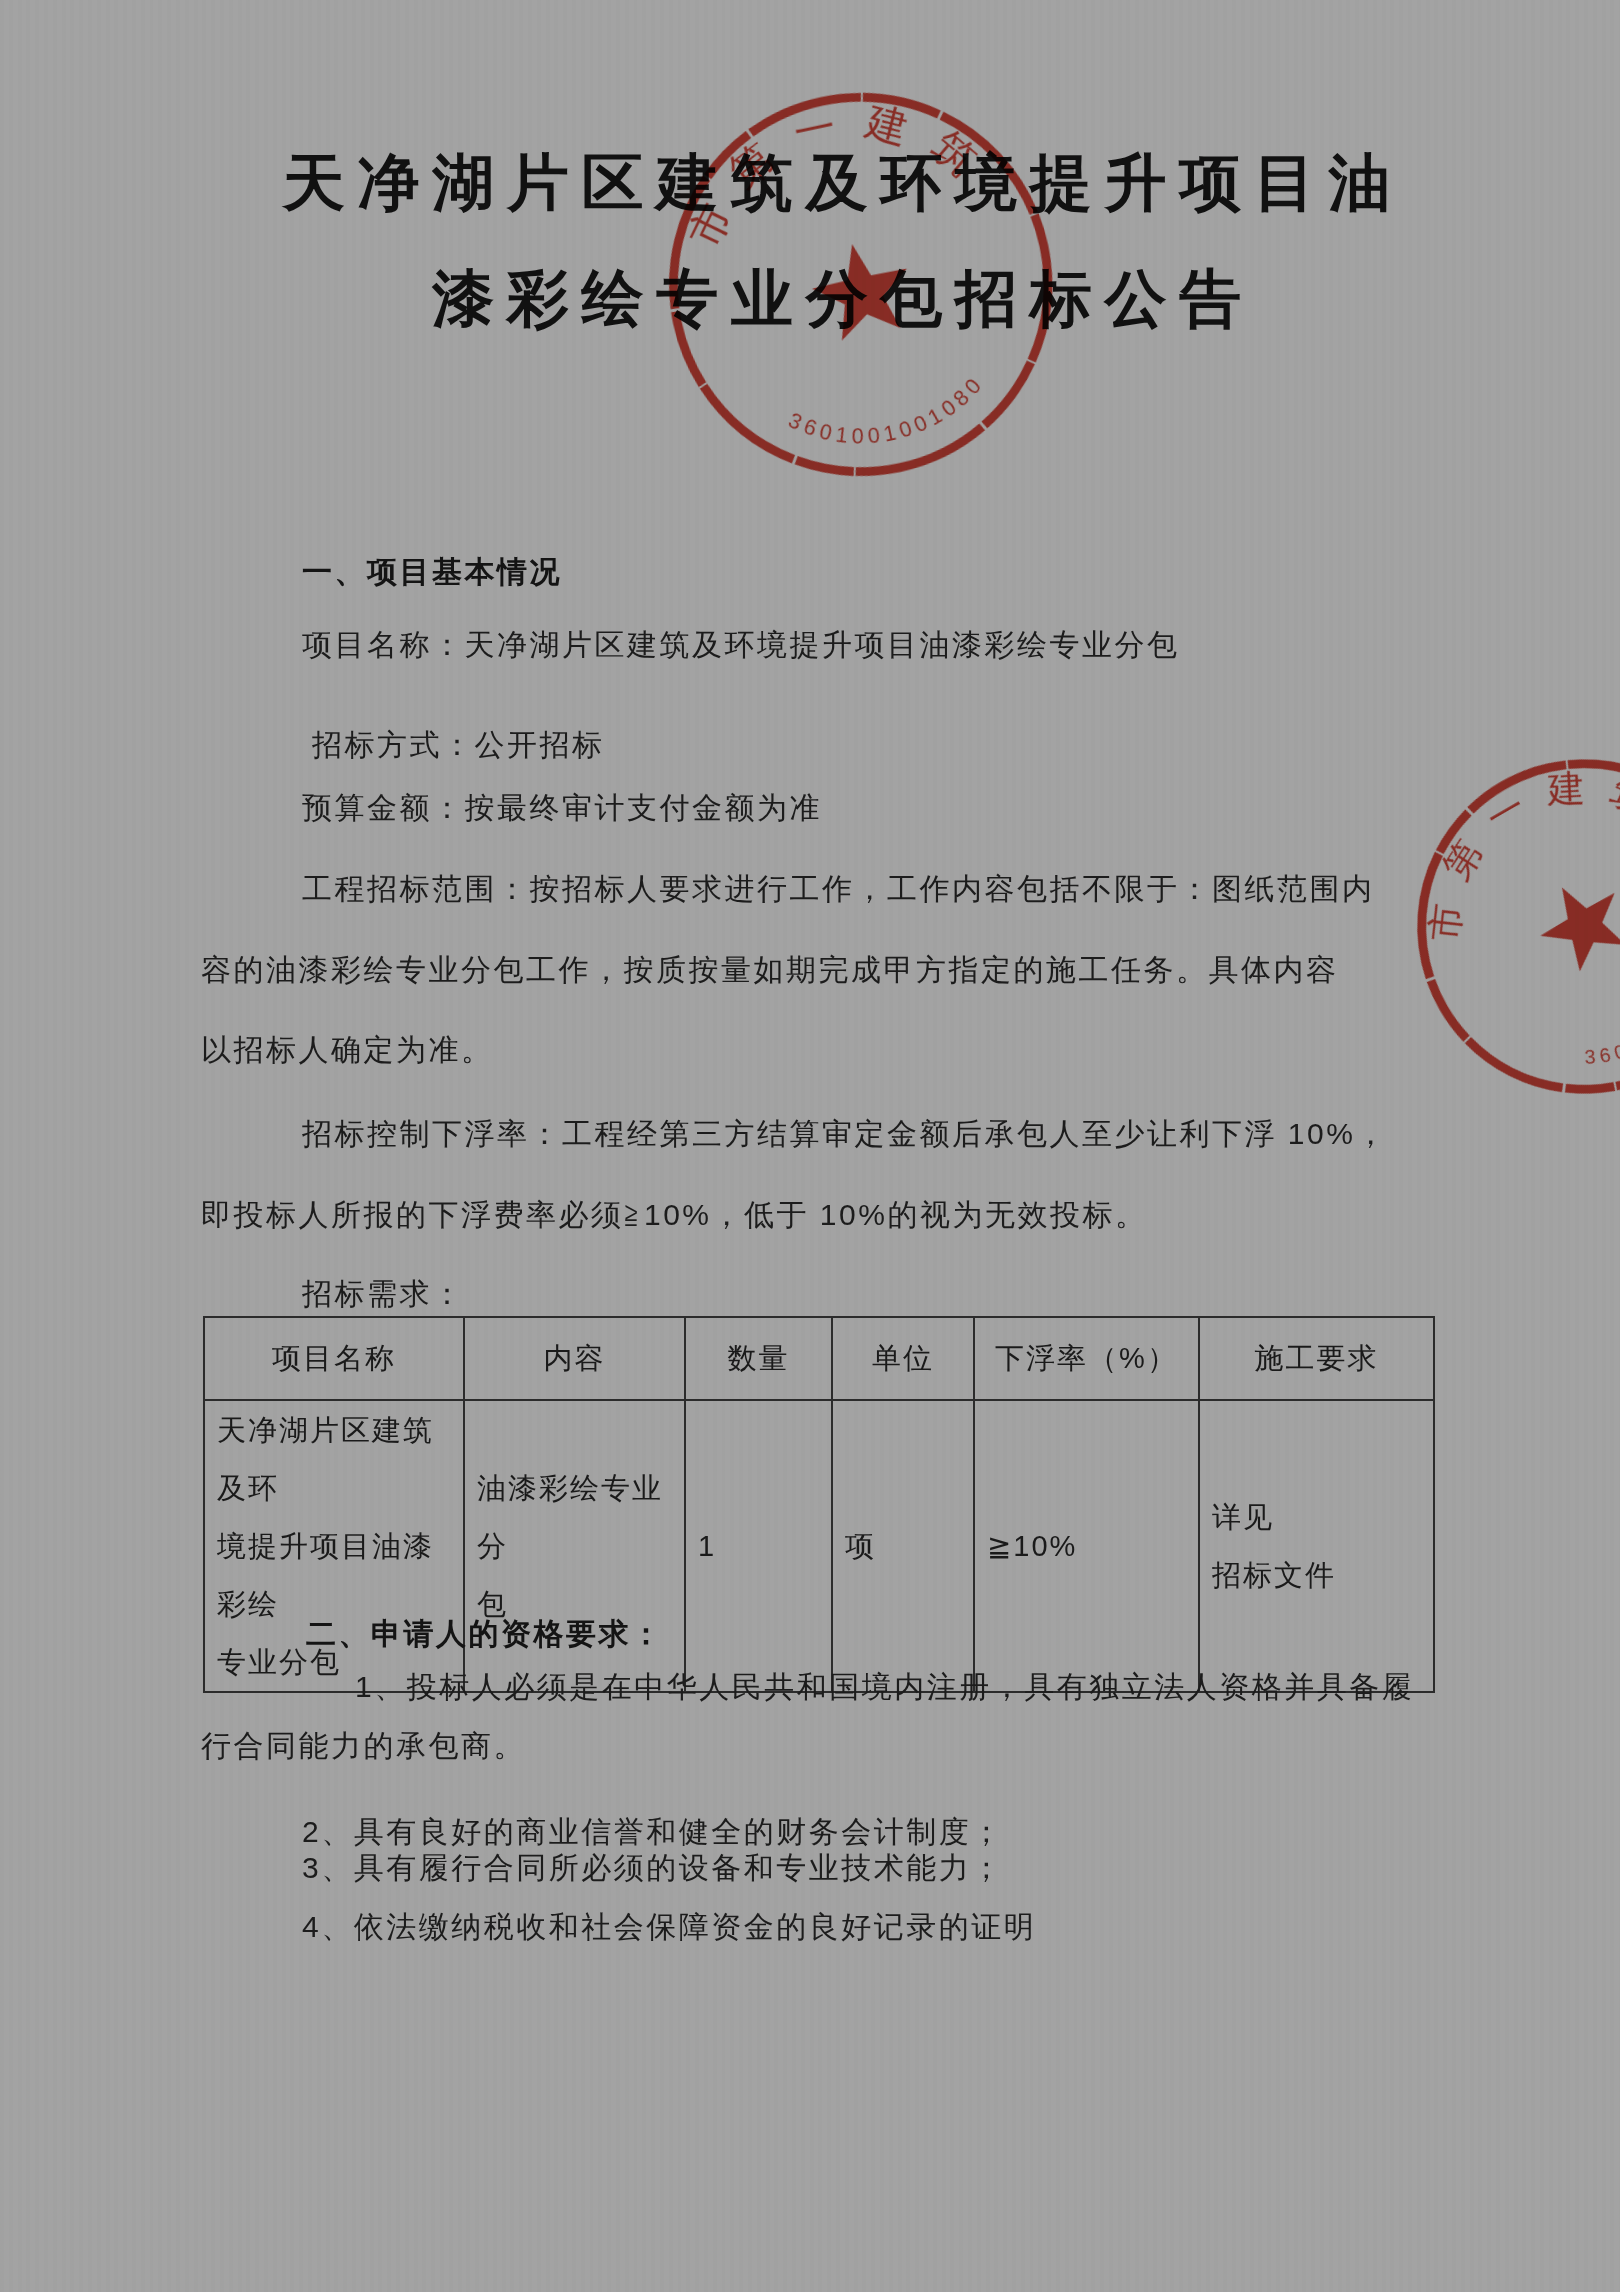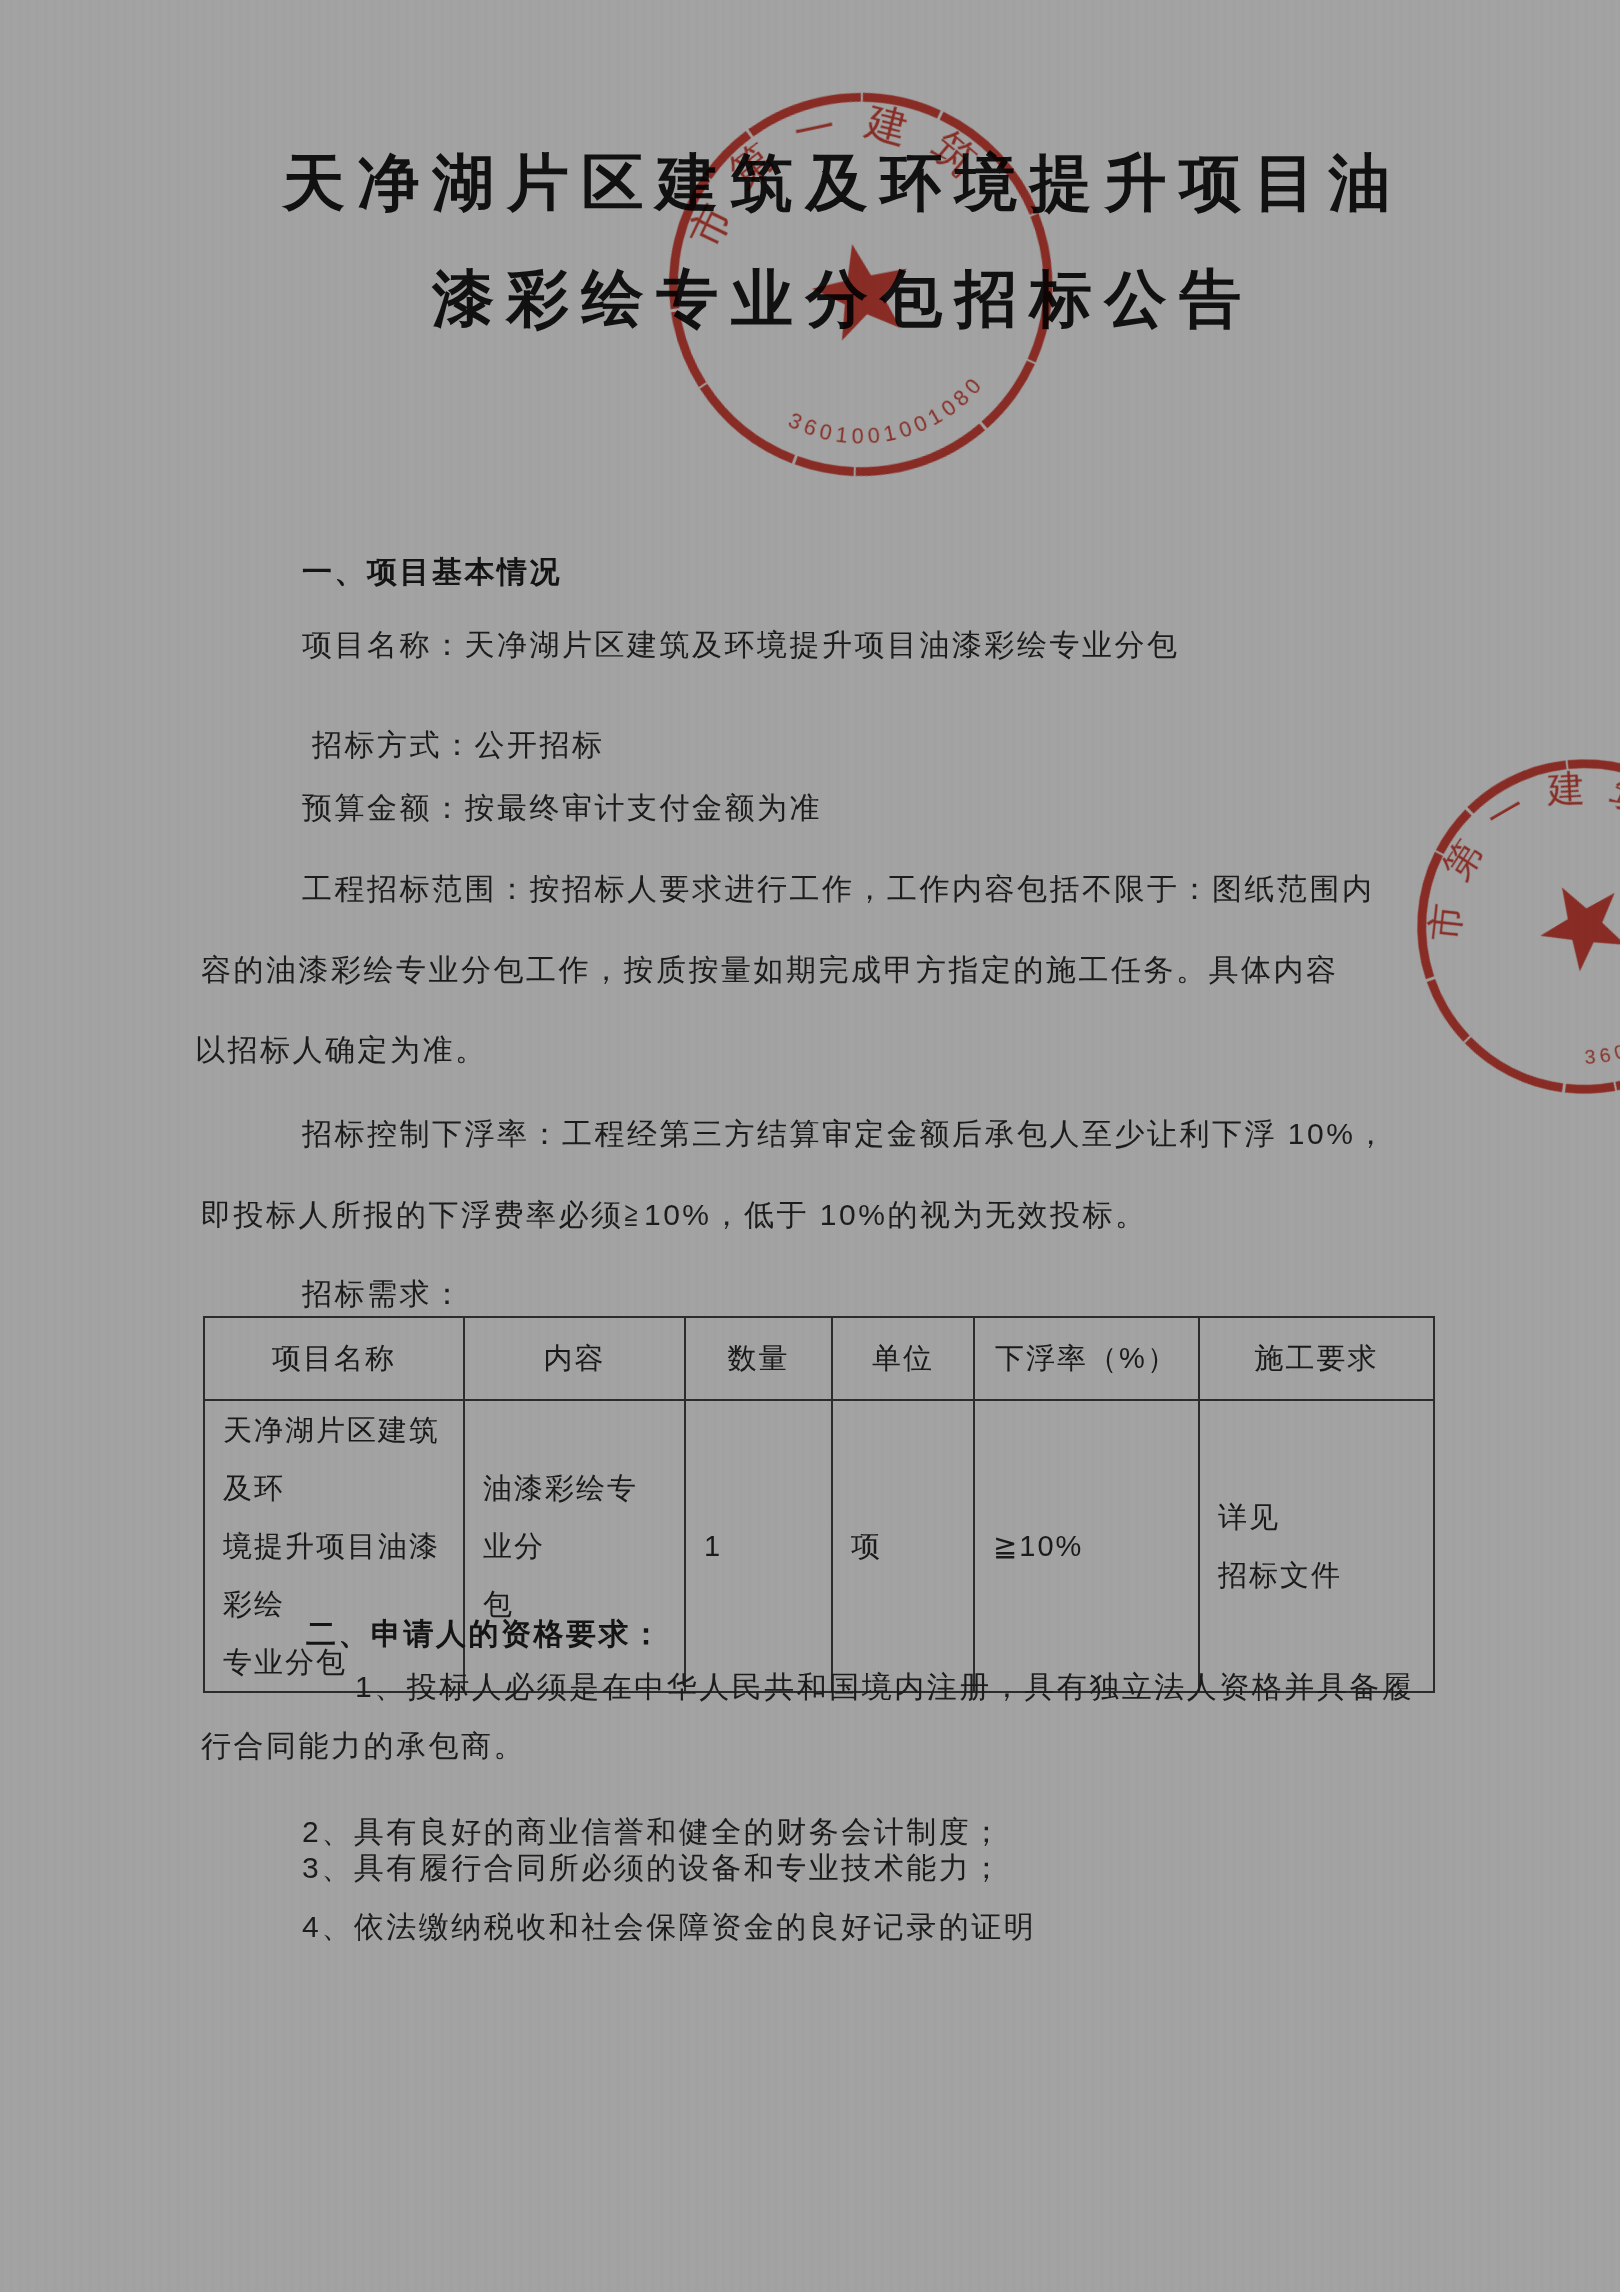--- a/index.html
+++ b/index.html
@@ -47,21 +47,21 @@
     border-collapse:collapse;
     table-layout:fixed;
     font-size:29px;
     color:#1a1a1a;
   }
   table.demand th, table.demand td {
     border:2px solid #2b2b2b;
     vertical-align:middle;
     font-weight:400;
     letter-spacing:2px;
-    padding:0 18px;
+    padding:0 12px;
     white-space:pre-line;
   }
   table.demand thead tr { height:83px; }
   table.demand tbody tr { height:190px; }
   table.demand td { line-height:58px; }
   .seal {
     position:absolute;
     mix-blend-mode:multiply;
     opacity:0.88;
     filter:blur(0.5px);
@@ -92,21 +92,21 @@
     </text>
   </svg>
 
   <div class="bl bold" style="left:302px; top:555px;">一、项目基本情况</div>
   <div class="bl" style="left:302px; top:628px;">项目名称：天净湖片区建筑及环境提升项目油漆彩绘专业分包</div>
   <div class="bl" style="left:312px; top:710px;margin-top:18px;">招标方式：公开招标</div>
   <div class="bl" style="left:302px; top:791px;">预算金额：按最终审计支付金额为准</div>
 
   <div class="bl" style="left:302px; top:872px;">工程招标范围：按招标人要求进行工作，工作内容包括不限于：图纸范围内</div>
   <div class="bl" style="left:201px; top:953px;">容的油漆彩绘专业分包工作，按质按量如期完成甲方指定的施工任务。具体内容</div>
-  <div class="bl" style="left:195px; top:1033px;">以招标人确定为准。</div>
+  <div class="bl" style="left:201px; top:1033px;">以招标人确定为准。</div>
 
   <div class="bl" style="left:302px; top:1117px;">招标控制下浮率：工程经第三方结算审定金额后承包人至少让利下浮 10%，</div>
   <div class="bl" style="left:201px; top:1198px;">即投标人所报的下浮费率必须≧10%，低于 10%的视为无效投标。</div>
 
   <div class="bl" style="left:302px; top:1277px;">招标需求：</div>
 
   <table class="demand">
     <colgroup>
       <col style="width:260px">
         <col style="width:221px">

